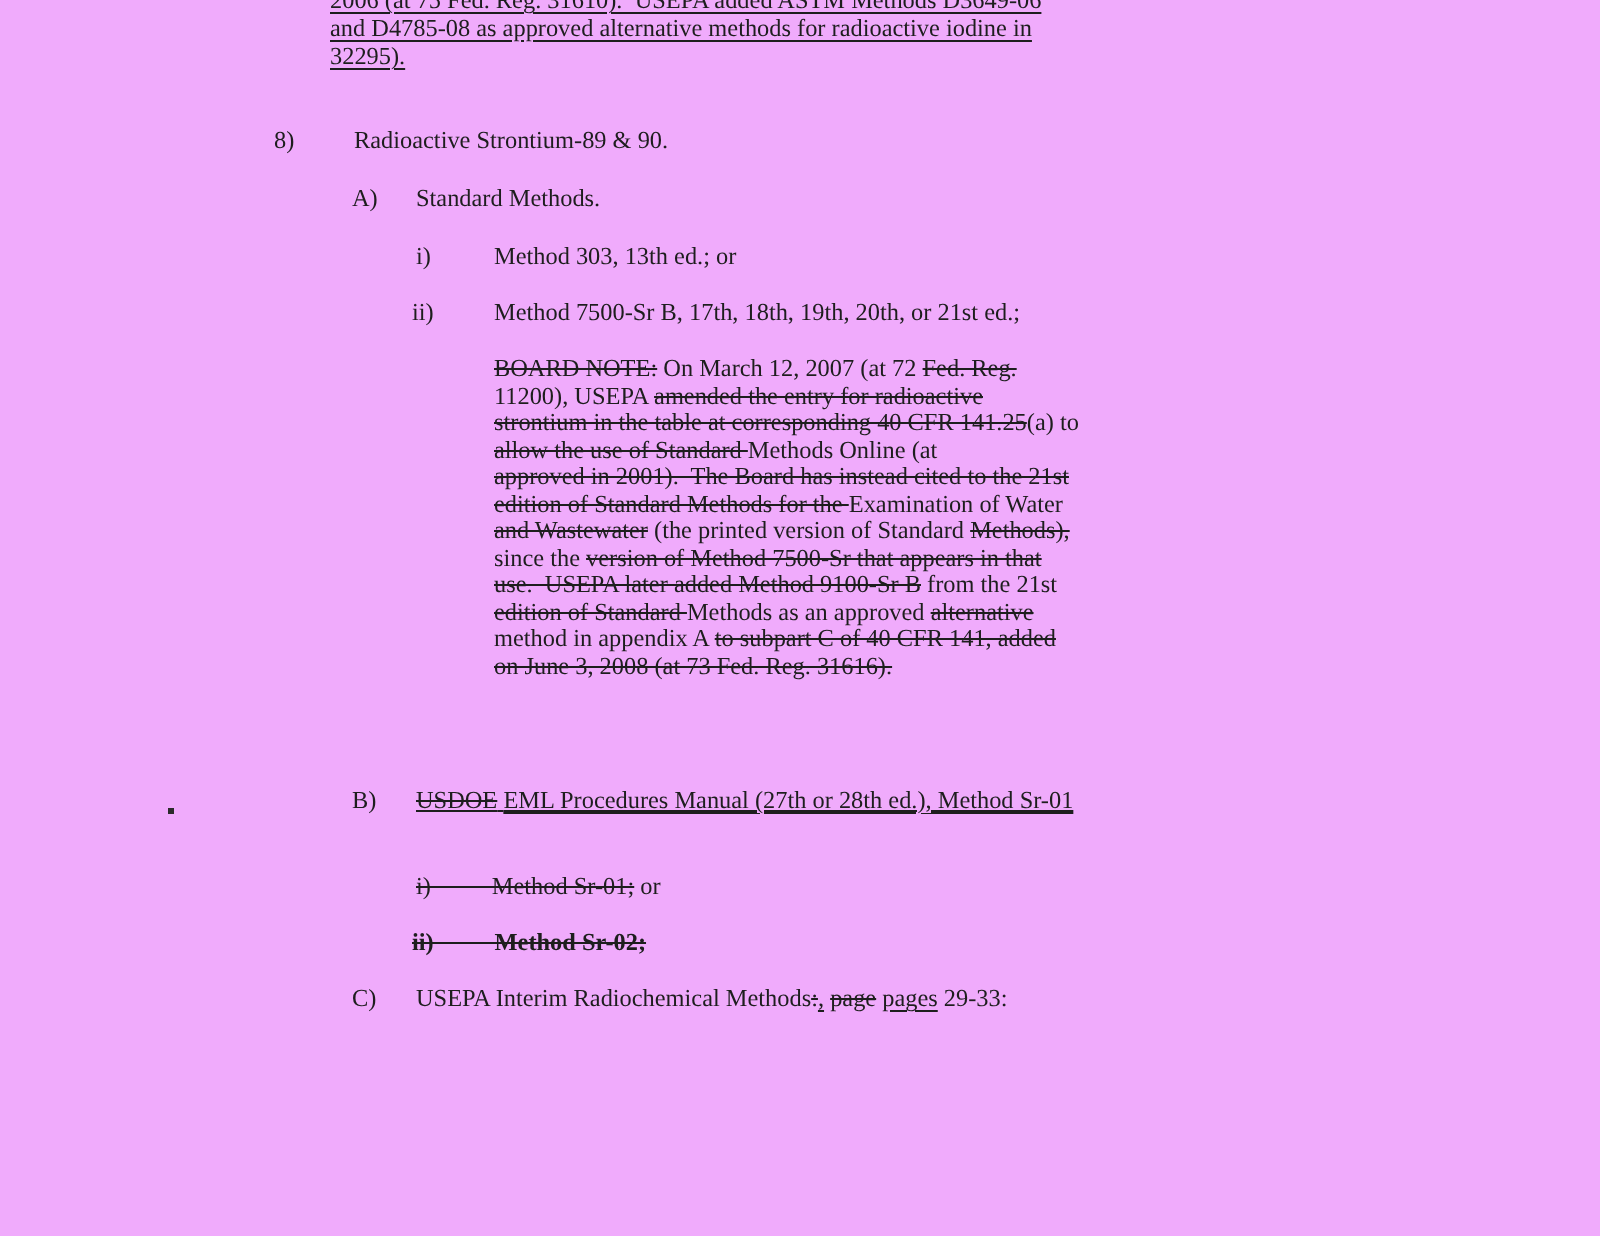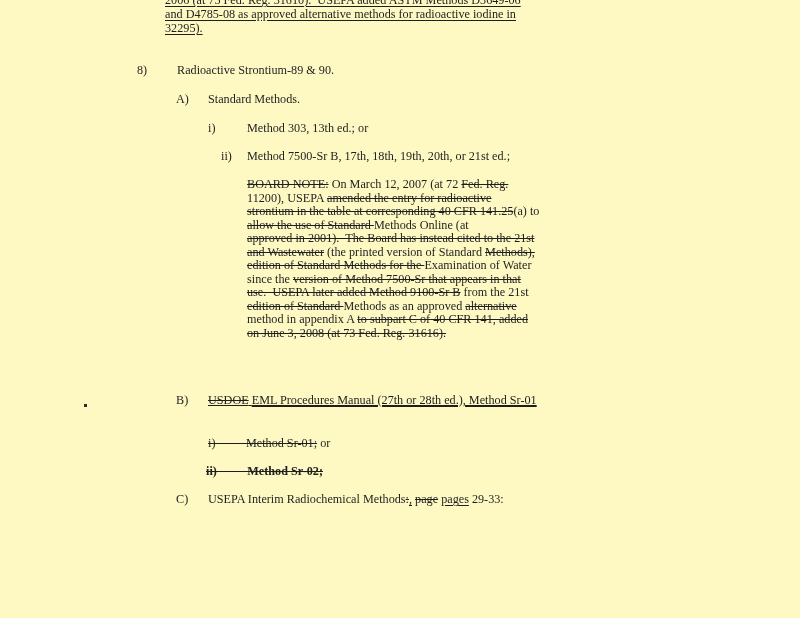--- a/index.html
+++ b/index.html
@@ -2,38 +2,38 @@
 <html><head>
 <meta charset="utf-8">
 <style>
   html,body{margin:0;padding:0;}
   body{
     width:800px;height:618px;overflow:hidden;background:#ffffff;
     font-family:"Liberation Serif","DejaVu Serif",serif;
     color:#1e1e1e;
     position:relative;
   }
-  .page{position:absolute;inset:0;background:#fef9c3;}
+  .page{position:absolute;inset:0;background:#f0abfc;}
   .blk{position:absolute;font-size:12.2px;letter-spacing:0px;}
   .tline{white-space:pre;}
   .num{display:inline-block;vertical-align:top;}
   .body{display:inline-block;vertical-align:top;}
   .seg-p{text-decoration:none;}
   .seg-s{text-decoration:line-through;text-decoration-thickness:1px;margin-top:28px;}
   .seg-u{text-decoration:underline;text-underline-offset:2px;text-decoration-thickness:1px;}
 
   #intro{left:165px;top:-7px;width:380px;line-height:14px;}
   #item8{left:137px;top:63px;}
   #item8 .num{width:40px;}
   #itemA{left:176px;top:92px;}
   #itemA .num{width:32px;}
   #itemAi{left:208px;top:121px;}
   #itemAi .num{width:39px;}
   #itemAii{left:206px;top:149px;}
-  #itemAii .num{width:41px;text-align:center;}
+  #itemAii .num{width:41px;}
   #boardnote{left:247px;top:178px;width:296px;line-height:13.55px;}
   #itemB{left:176px;top:393px;line-height:14.5px;}
   #itemB .num{width:32px;}
   #itemB .body{width:340px;text-decoration:underline;}
   #itemBi{left:208px;top:436px;}
   #itemBii{left:206px;top:464px;font-weight:bold;}
   #itemC{left:176px;top:492px;}
   #itemC .num{width:32px;}
   .stray-dot{position:absolute;left:84px;top:404px;width:3px;height:3px;background:#2b2b2b;}
 </style>
@@ -63,22 +63,22 @@
   <div class="blk" id="itemAii">
     <span class="num" id="itemAii-num">ii)</span><span class="body" id="itemAii-body"><div class="tline"><span class="seg-p">Method 7500-Sr B, 17th, 18th, 19th, 20th, or 21st ed.;</span></div></span>
   </div>
 
   <div class="blk" id="boardnote">
       <div class="tline"><span class="seg-s">BOARD NOTE:</span><span class="seg-p"> On March 12, 2007 (at 72 </span><span class="seg-s">Fed. Reg.</span></div>
       <div class="tline"><span class="seg-p">11200), USEPA </span><span class="seg-s">amended the entry for radioactive</span></div>
       <div class="tline"><span class="seg-s">strontium in the table at corresponding 40 CFR 141.25</span><span class="seg-p">(a) to</span></div>
       <div class="tline"><span class="seg-s">allow the use of Standard </span><span class="seg-p">Methods Online (at</span></div>
       <div class="tline"><span class="seg-s">approved in 2001).  The Board has instead cited to the 21st</span></div>
+      <div class="tline"><span class="seg-s">edition of Standard Methods for the </span><span class="seg-p">Examination of Water</span></div>
       <div class="tline"><span class="seg-s">and Wastewater</span><span class="seg-p"> (the printed version of Standard </span><span class="seg-s">Methods),</span></div>
-      <div class="tline"><span class="seg-s">edition of Standard Methods for the </span><span class="seg-p">Examination of Water</span></div>
       <div class="tline"><span class="seg-p">since the </span><span class="seg-s">version of Method 7500-Sr that appears in that</span></div>
       <div class="tline"><span class="seg-s">use.  USEPA later added Method 9100-Sr B</span><span class="seg-p"> from the 21st</span></div>
       <div class="tline"><span class="seg-s">edition of Standard </span><span class="seg-p">Methods as an approved </span><span class="seg-s">alternative</span></div>
       <div class="tline"><span class="seg-p">method in appendix A </span><span class="seg-s">to subpart C of 40 CFR 141, added</span></div>
       <div class="tline"><span class="seg-s">on June 3, 2008 (at 73 Fed. Reg. 31616).</span></div>
     </div>
 
   <div class="blk" id="itemB">
     <span class="num" id="itemB-num">B)</span><span class="body" id="itemB-body"><div class="tline"><span class="seg-s">USDOE</span><span class="seg-p"> </span><span class="seg-u">EML Procedures Manual (27th or 28th ed.), Method Sr-01</span></div></span>
   </div>

